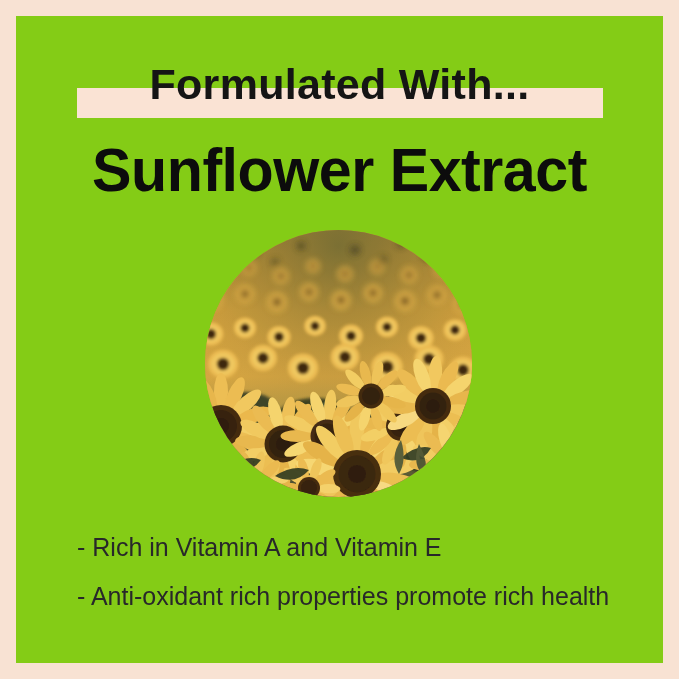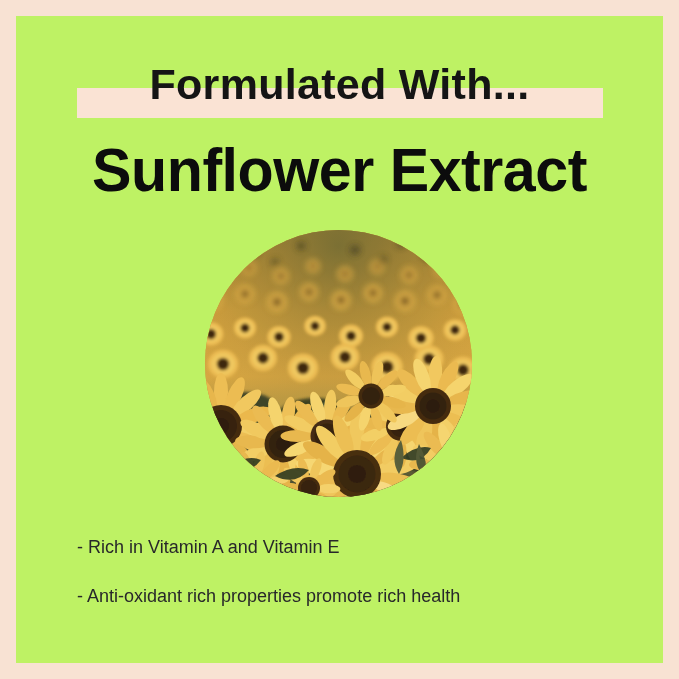--- a/index.html
+++ b/index.html
@@ -23,21 +23,21 @@
     box-sizing: border-box;
   }
 
   
   #card {
     position: absolute;
     left: 16px;
     top: 16px;
     width: 647px;
     height: 647px;
-    background: #bef264;
+    background: #84cc16;
     box-sizing: border-box;
     overflow: hidden;
   }
 
   
   .kicker-wrap {
     position: absolute;
     left: 0;
     top: 40px;
     width: 647px;
@@ -103,21 +103,21 @@
 
   
   .bullets {
     position: absolute;
     left: 61px;
     top: 518px;
     width: 560px;
   }
   .bullet {
     font-family: "Liberation Sans", sans-serif;
-    font-size: 18px;
+    font-size: 25px;
     line-height: 26px;
     color: #28282A;
     white-space: nowrap;
     margin-bottom: 23px;
   }
   .bullet:last-child { margin-bottom: 0; }
 </style>
 </head>
 <body>
 

